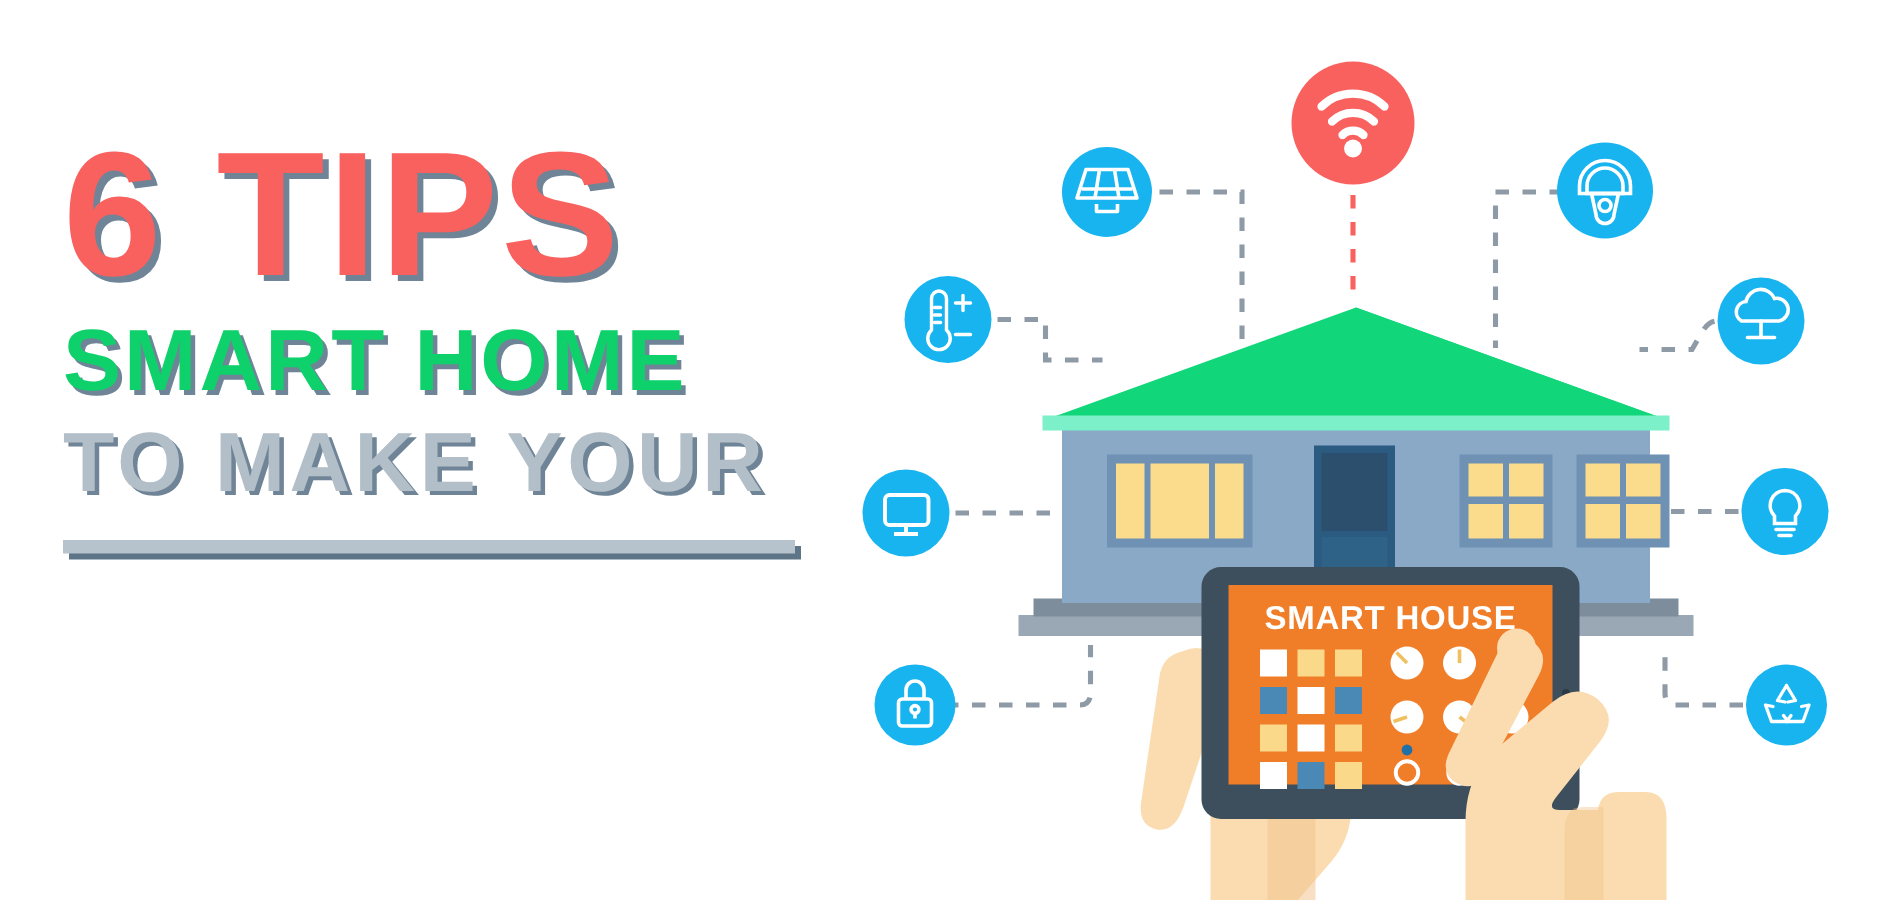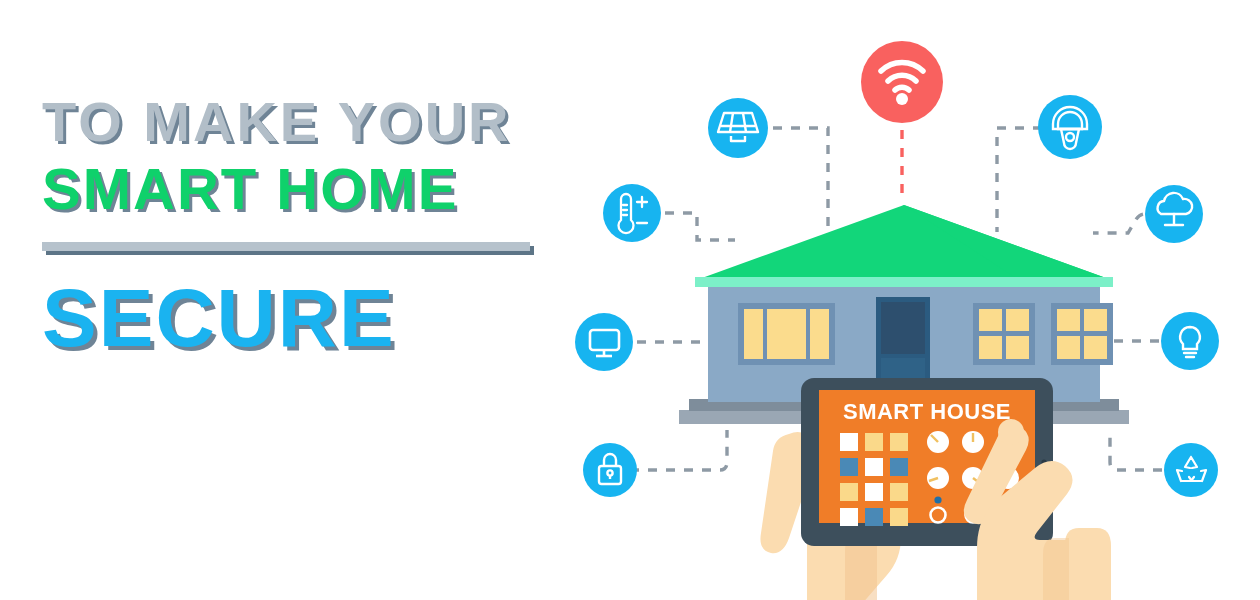--- a/index.html
+++ b/index.html
@@ -59,24 +59,24 @@
   #illus svg{display:block;}
 
   .node-circle{cursor:pointer;}
 </style>
 </head>
 <body>
 
 <div id="stage">
 
   <div class="headline">
+    <div class="hl-line hl-1">6 TIPS</div>
+    <div class="hl-line hl-3">SMART HOME</div>
     <div class="hl-line hl-2">TO MAKE YOUR</div>
-    <div class="hl-line hl-3">SMART HOME</div>
     <div class="divider"></div>
-    <div class="hl-line hl-4">SECURE</div>
   </div>
 
   <div id="illus">
   <svg width="715" height="600" viewBox="0 0 715 600" xmlns="http://www.w3.org/2000/svg">
 
     <g fill="none" stroke="#8e9aa5" stroke-width="3.4" stroke-dasharray="9,9" stroke-linecap="butt">
 
       <path d="M228 128 H 283 V 233"></path>
 
       <path d="M120 213 H 152 V 240 H 190"></path>

